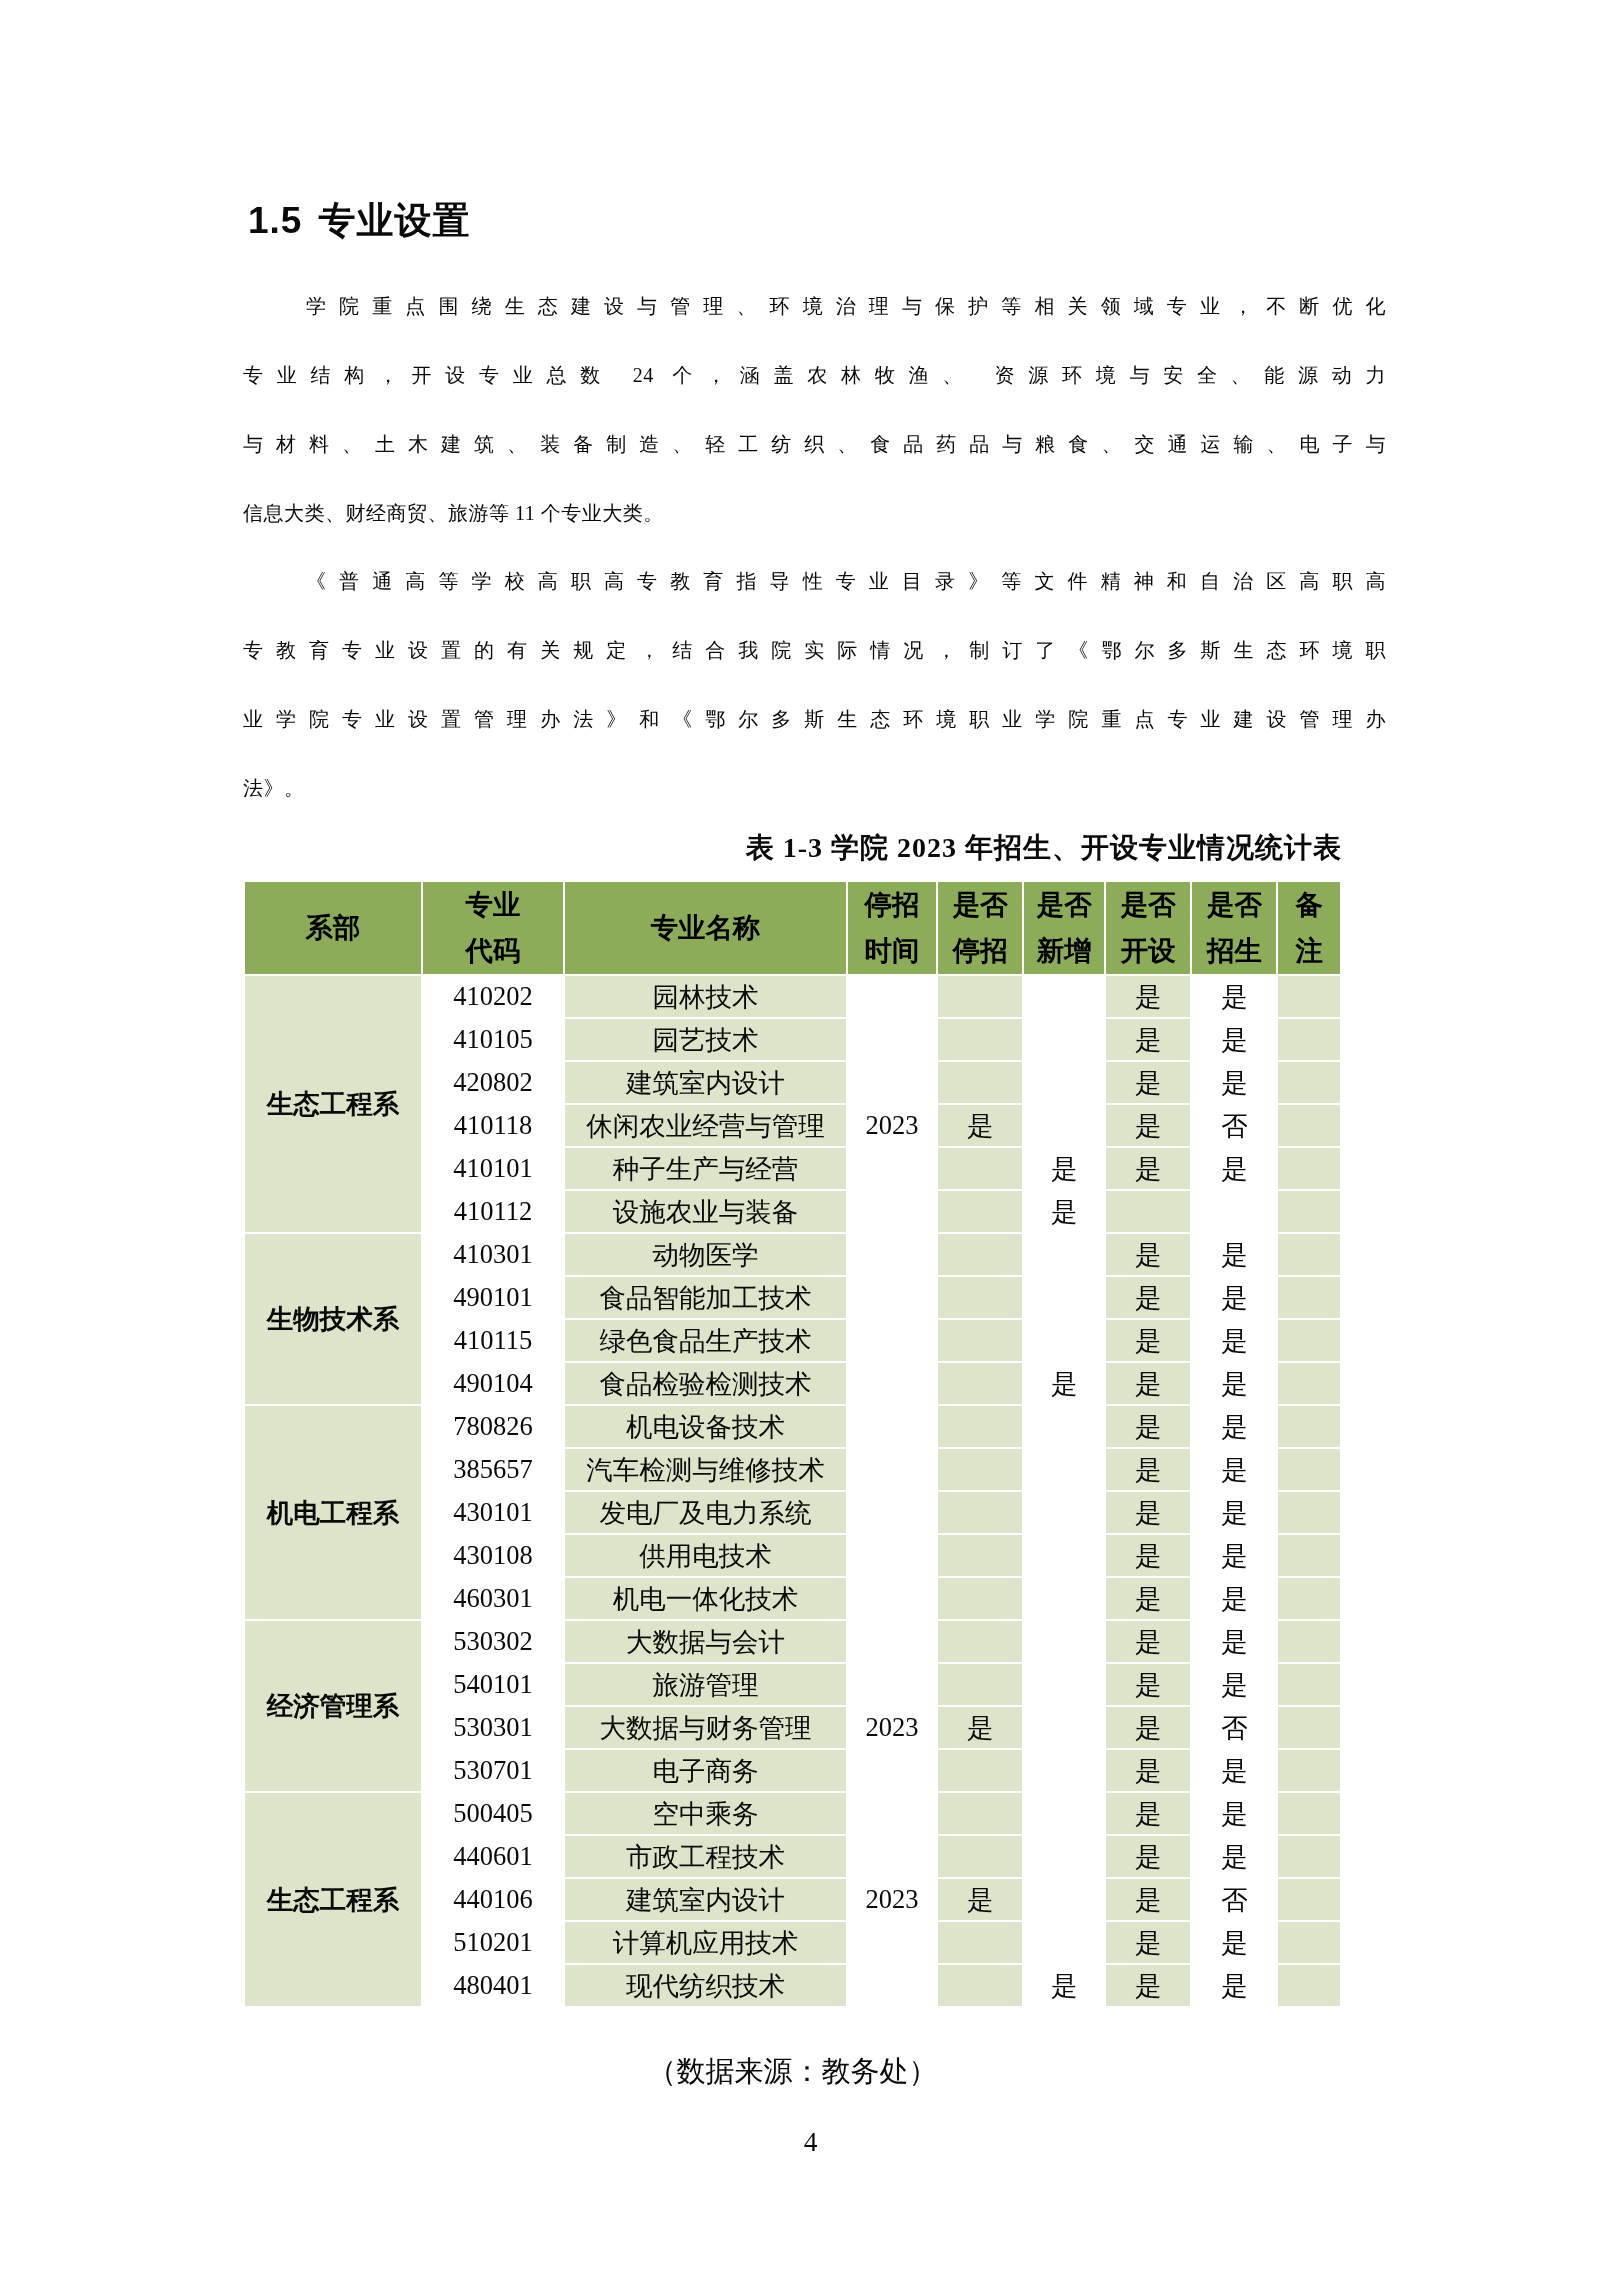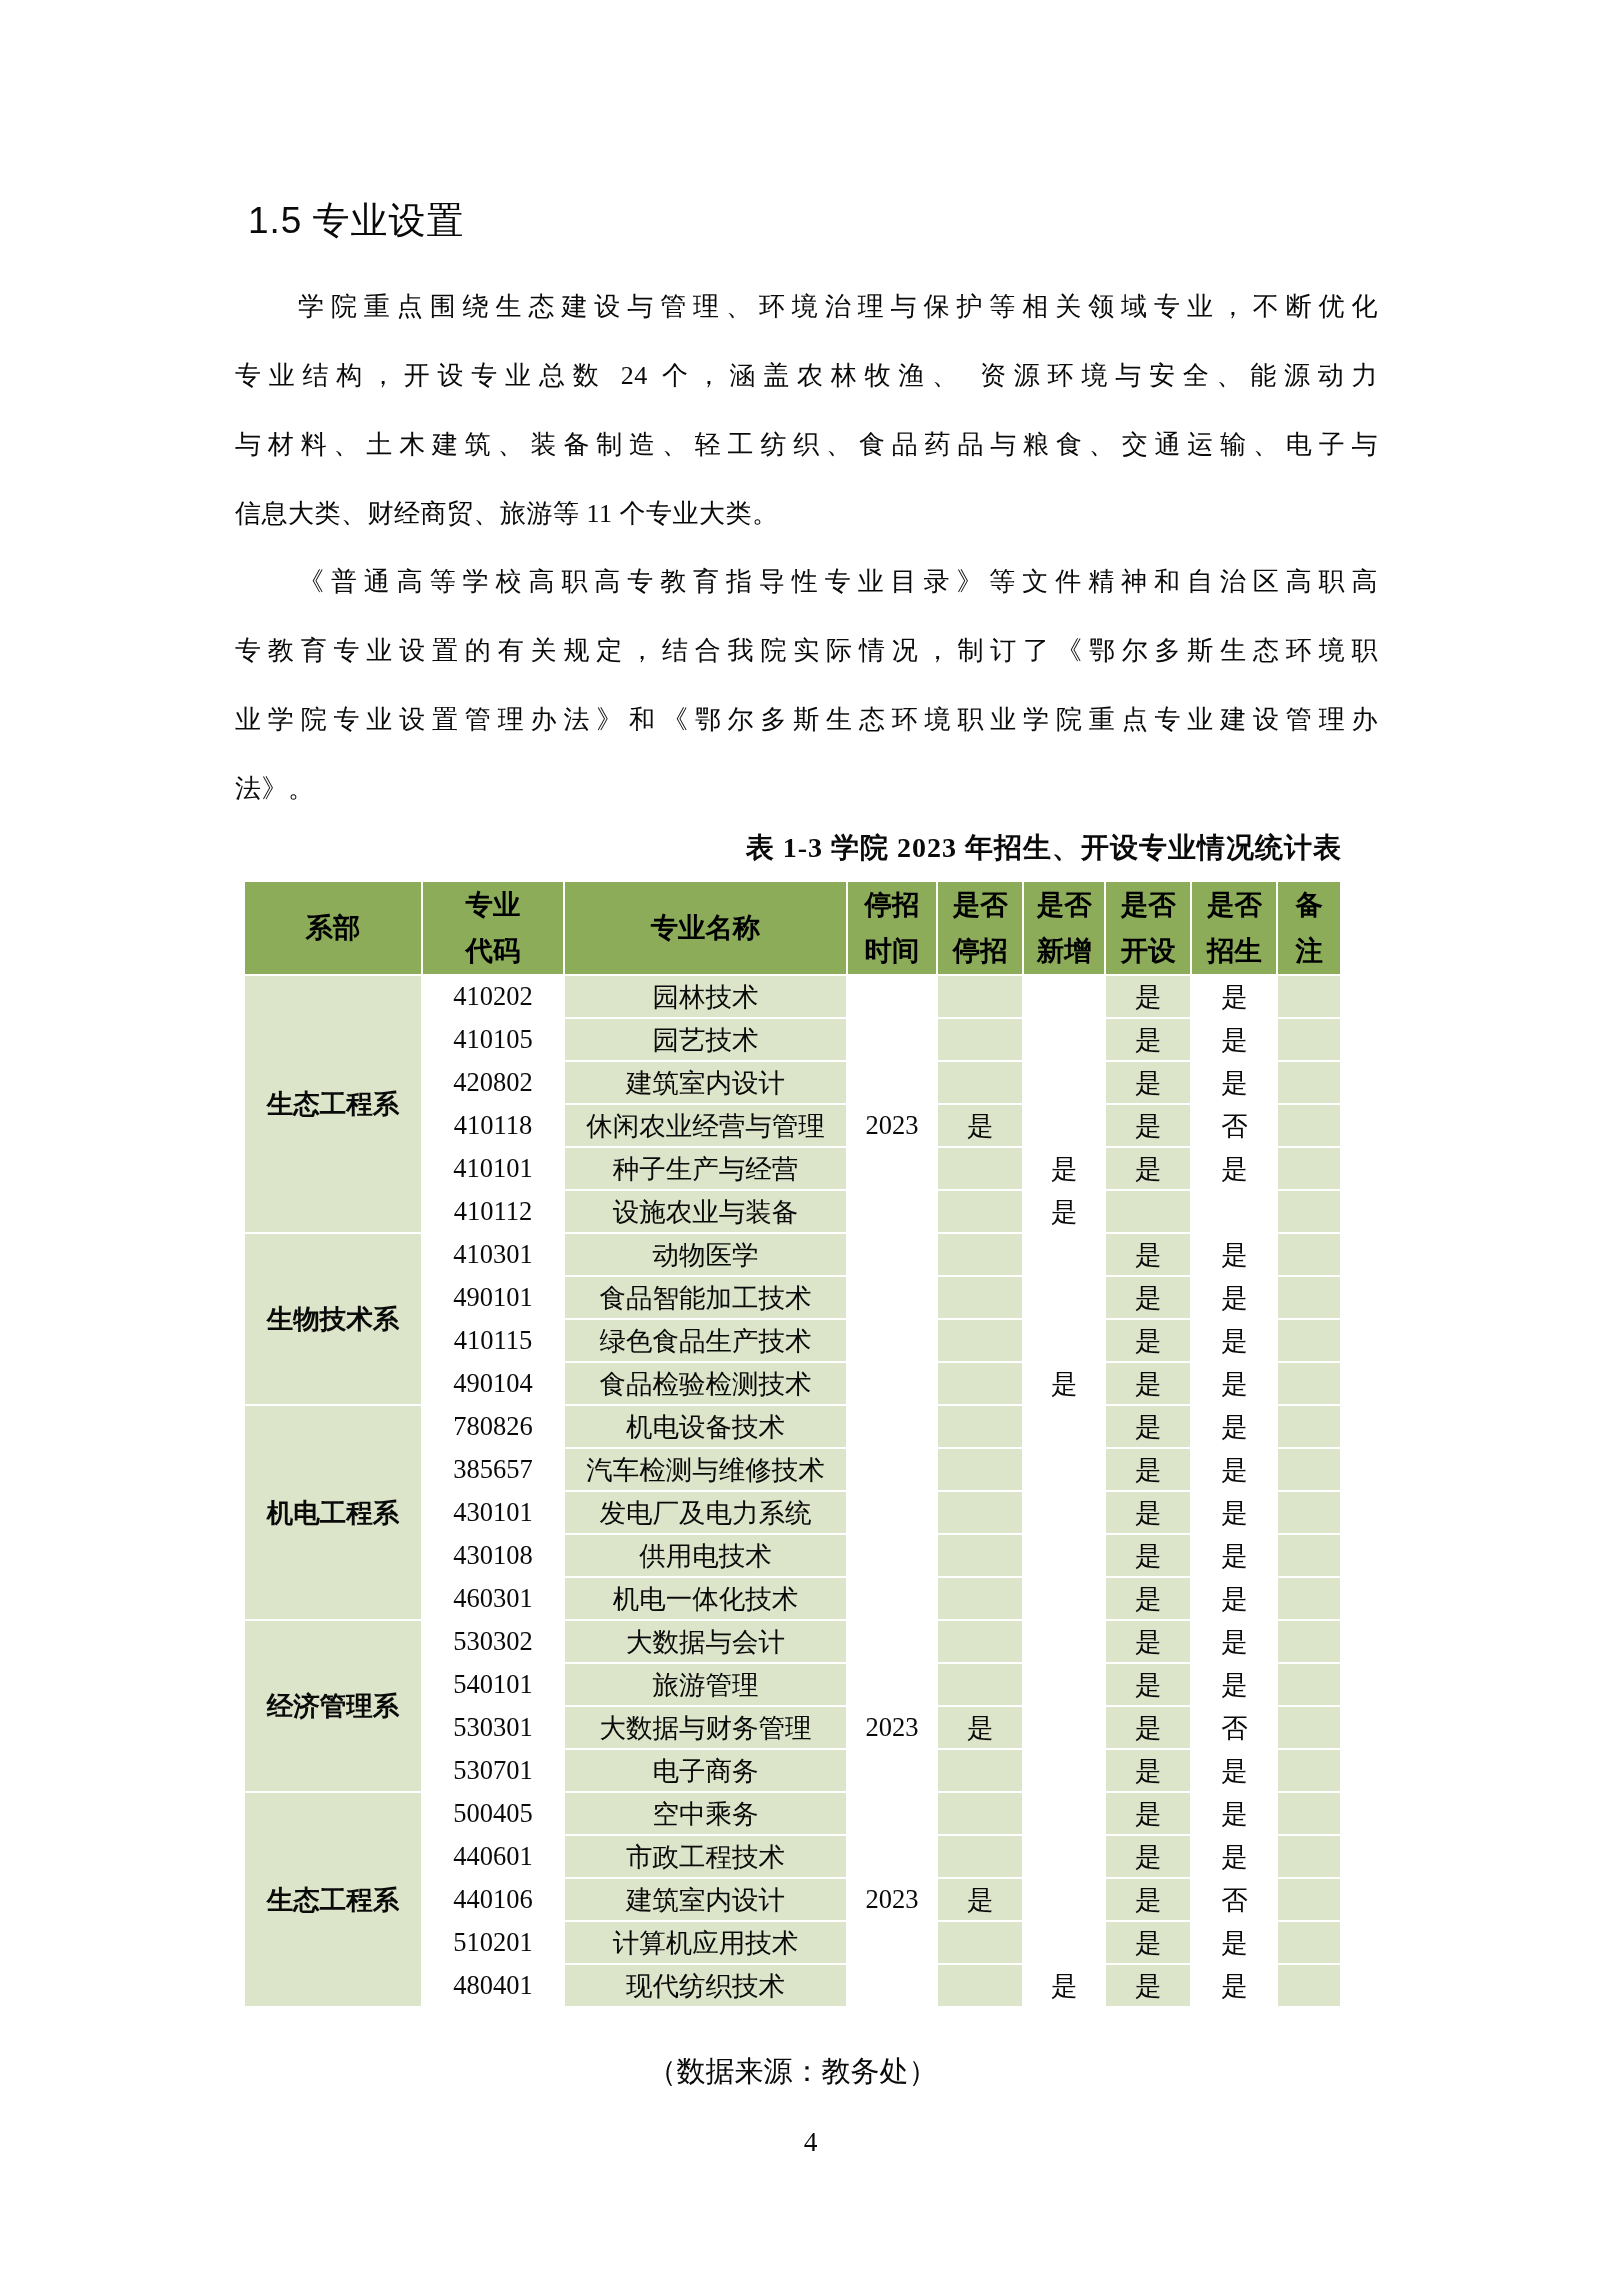--- a/index.html
+++ b/index.html
@@ -7,24 +7,24 @@
     --cell-green:#DCE5C9;
     --ink:#0a0a0a;
   }
   html,body{margin:0;padding:0;background:#ffffff;}
   .page{
     position:relative;width:1621px;height:2293px;background:#ffffff;
     font-family:"Liberation Serif", serif;color:var(--ink);overflow:hidden;
   }
   .heading{
     position:absolute;left:248px;top:196px;
-    font-family:"Liberation Sans", sans-serif;font-weight:normal;font-size:37px;
-    display:flex;align-items:baseline;gap:10px;letter-spacing:1px;
-  }
-  .para{position:absolute;left:235px;width:1143px;font-size:26px;}
+    font-family:"Liberation Sans", sans-serif;font-weight:bold;font-size:37px;
+    display:flex;align-items:baseline;gap:16px;letter-spacing:1px;
+  }
+  .para{position:absolute;left:243px;width:1143px;font-size:20px;}
   .pline{height:69px;line-height:69px;white-space:nowrap;letter-spacing:0.5px;}
   .pline.jfull{text-align:justify;text-align-last:justify;white-space:normal;height:69px;overflow:hidden;}
   .pline.indent{text-indent:63px;}
   #p1{top:272px;}
   #p2{top:547px;}
   .caption{
     position:absolute;left:243px;top:829px;width:1099px;text-align:right;
     font-size:28px;font-weight:bold;letter-spacing:1px;
   }
   .table-wrap{position:absolute;left:243px;top:880px;width:1099px;}

